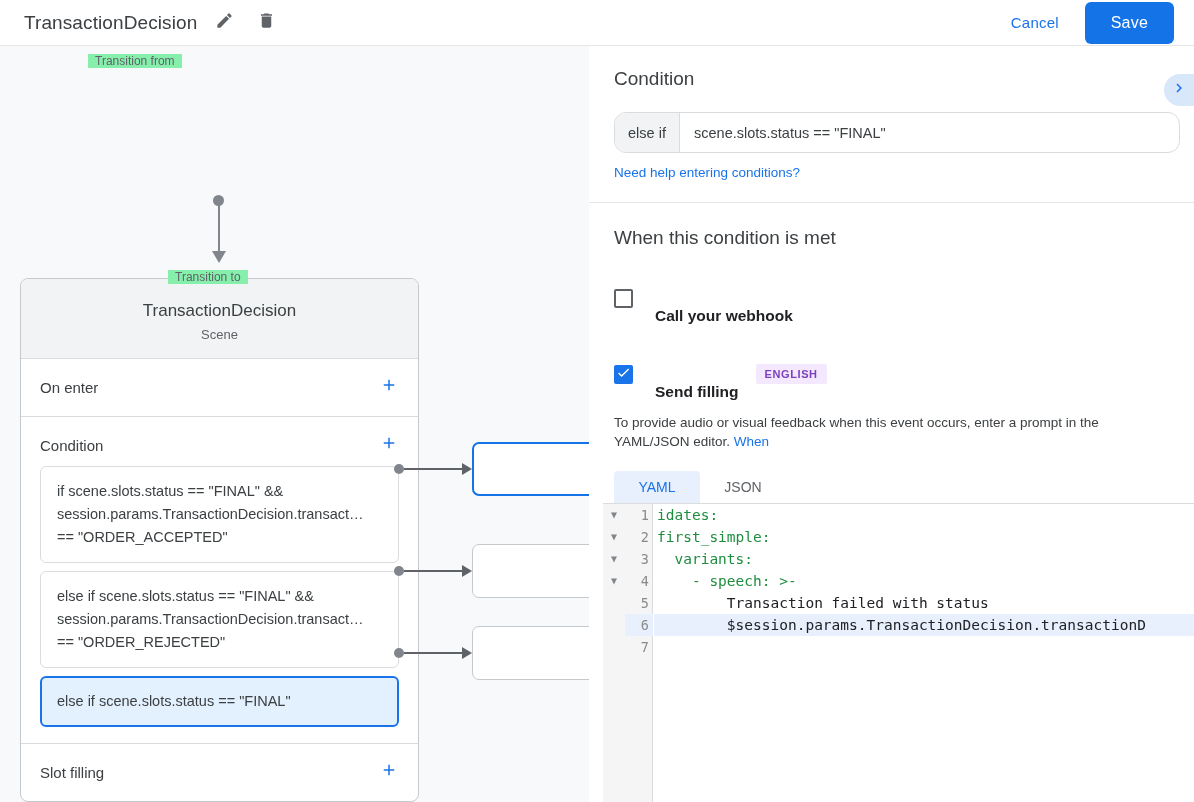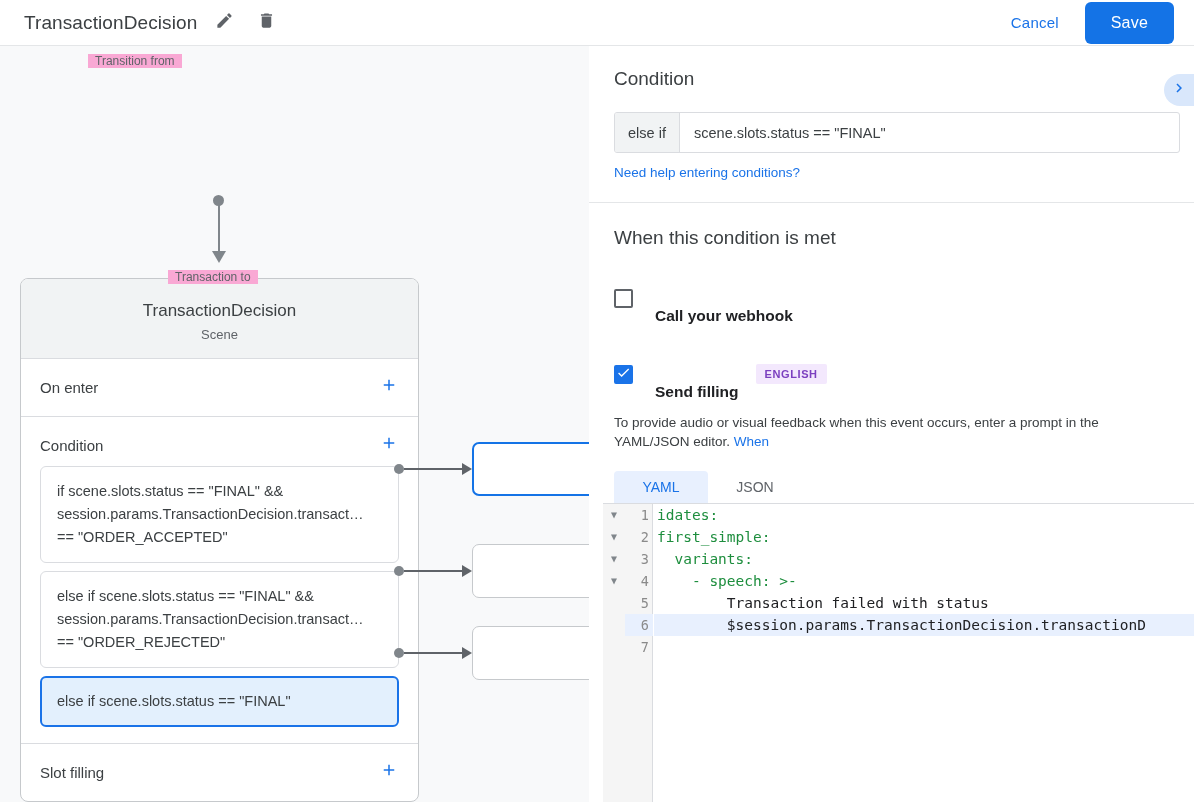--- a/index.html
+++ b/index.html
@@ -62,21 +62,21 @@
   }
 
   .fieldset-box {
     position: absolute;
     border: 1px solid #c6c9cc;
     border-radius: 8px;
   }
   .fieldset-legend {
     position: absolute;
     top: -8px;
-    background: #f9a8d4;
+    background: #86efac;
     padding: 0 7px;
     font-size: 12px;
     color: #5f6368;
     white-space: nowrap;
   }
 
   
   #transition-from-box {
     left: 87px; top: 14px;
     width: 263px; height: 100px;
@@ -230,21 +230,21 @@
     display: flex; align-items: center; justify-content: center;
     cursor: pointer;
   }
   #expand-panel-button svg { fill: #1a73e8; }
 
   #condition-input-row {
     margin: 22px 14px 0 25px;
     height: 41px;
     display: flex;
     border: 1px solid #dadce0;
-    border-radius: 3px;
+    border-radius: 12px;
     overflow: hidden;
     background: #ffffff;
   }
   #condition-prefix {
     width: 65px;
     background: #f1f3f4;
     border-right: 1px solid #dadce0;
     display: flex; align-items: center; justify-content: center;
     font-size: 14.5px; color: #3c4043;
   }
@@ -322,21 +322,21 @@
   #prompts-help-link {
     color: #1a73e8; text-decoration: none; cursor: pointer;
   }
 
   
   #editor-tabs {
     display: flex;
     margin: 20px 0 0 25px;
   }
   .editor-tab {
-    width: 94px; height: 32px;
+    width: 86px; height: 32px;
     display: flex; align-items: center; justify-content: center;
     font-size: 14px;
     color: #5f6368;
     cursor: pointer;
     border-radius: 4px 4px 0 0;
   }
   .editor-tab.active {
     background: #e8f0fe;
     color: #1a73e8;
   }
@@ -435,21 +435,21 @@
 </div>
 
 <div id="left-canvas">
 
   <div id="transition-from-legend" class="fieldset-legend" style="top:8px;">Transition from</div>
 
   <div id="flow-dot"></div>
   <div id="flow-line"></div>
   <div id="flow-arrowhead"></div>
 
-  <div id="transition-to-legend" class="fieldset-legend">Transaction to</div>
+  <div id="transition-to-legend" class="fieldset-legend">Transition to</div>
   <div id="scene-card">
 
     <div id="scene-header">
       <div id="scene-name">TransactionDecision</div>
       <div id="scene-type">Scene</div>
     </div>
 
     <div class="section">
       <div class="section-head">
         <div class="section-title">On enter</div>

